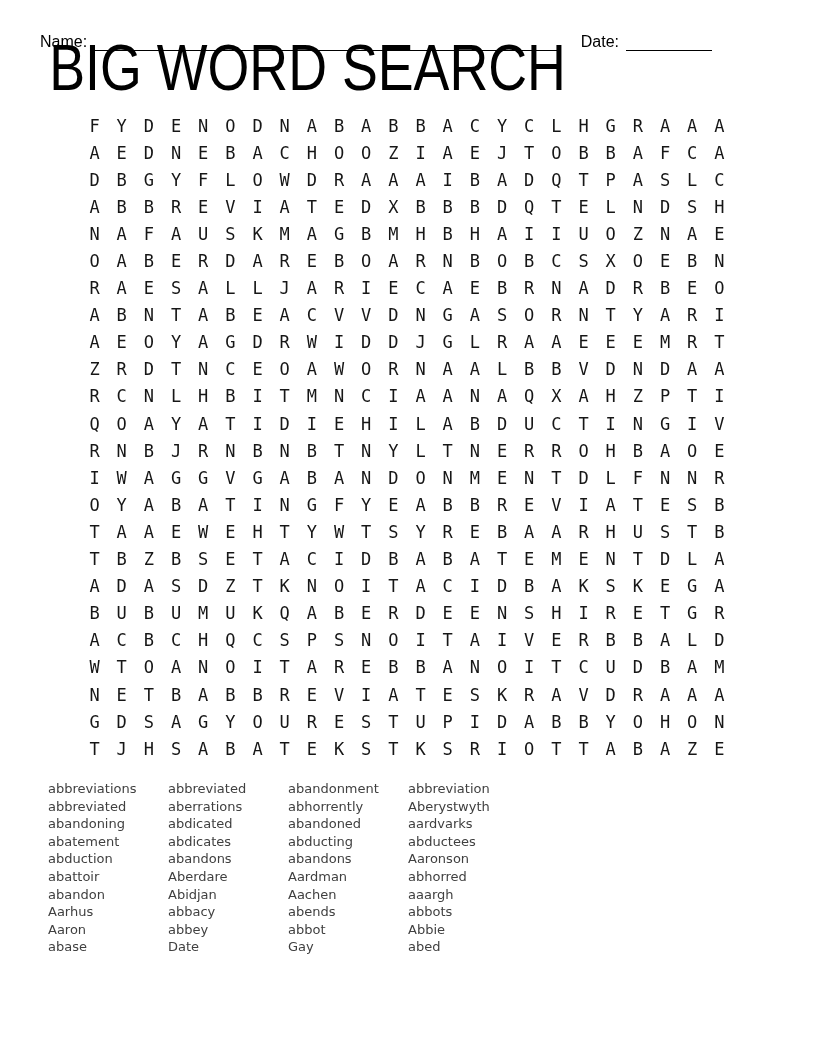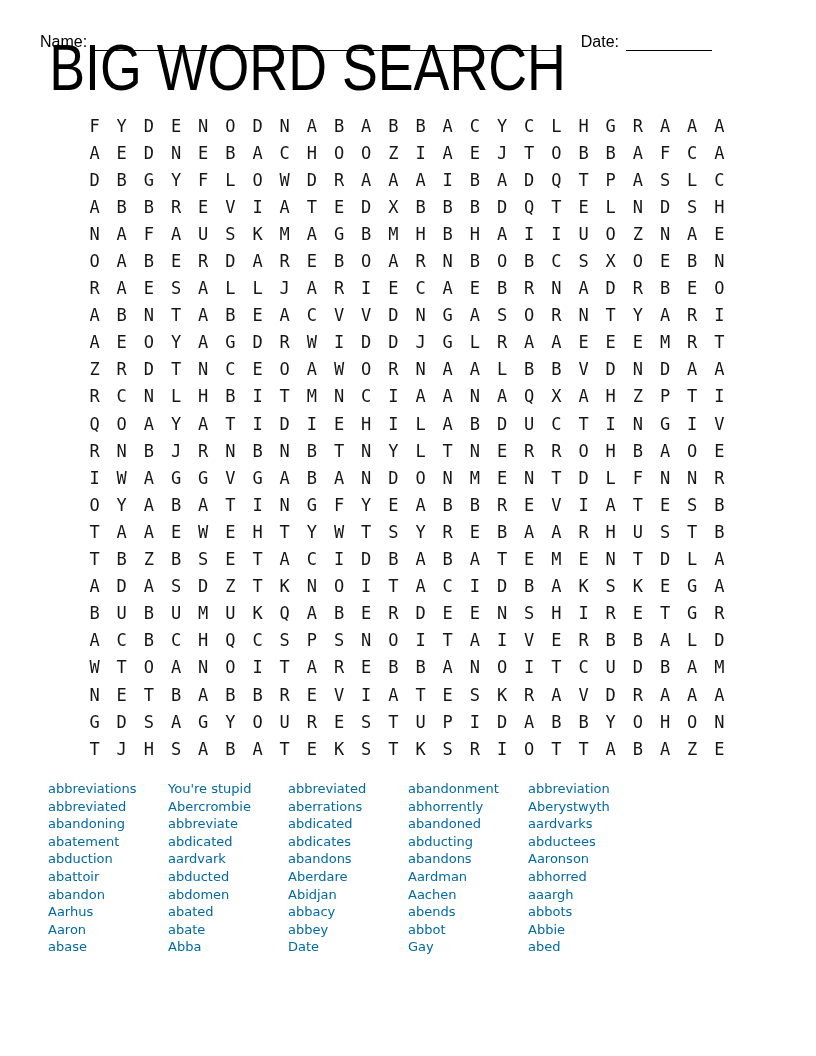--- a/index.html
+++ b/index.html
@@ -26,21 +26,21 @@
   .grid-row{display:grid;grid-template-columns:repeat(24,1fr);height:27.1px;}
   .grid-cell{
     display:flex;align-items:center;justify-content:center;
     font-family:"DejaVu Sans Mono", monospace;font-size:17px;color:#161616;
   }
   
   .words{position:absolute;left:48px;top:780px;display:flex;}
   .word-col{width:120px;}
   .word-item{
     font-family:"DejaVu Sans", sans-serif;font-size:13px;line-height:17.6px;
-    color:#0369a1;white-space:nowrap;
+    color:#404040;white-space:nowrap;
   }
 </style>
 </head>
 <body>
 
 <div class="header">
   <span class="hdr-label">Name:</span>
   <span class="name-line"></span>
   <span class="hdr-label">Date:</span>
   <span class="date-line"></span>
@@ -684,32 +684,20 @@
       <div class="word-item">abandoning</div>
       <div class="word-item">abatement</div>
       <div class="word-item">abduction</div>
       <div class="word-item">abattoir</div>
       <div class="word-item">abandon</div>
       <div class="word-item">Aarhus</div>
       <div class="word-item">Aaron</div>
       <div class="word-item">abase</div>
     </div>
     <div class="word-col">
-      <div class="word-item">You're stupid</div>
-      <div class="word-item">Abercrombie</div>
-      <div class="word-item">abbreviate</div>
-      <div class="word-item">abdicated</div>
-      <div class="word-item">aardvark</div>
-      <div class="word-item">abducted</div>
-      <div class="word-item">abdomen</div>
-      <div class="word-item">abated</div>
-      <div class="word-item">abate</div>
-      <div class="word-item">Abba</div>
-    </div>
-    <div class="word-col">
       <div class="word-item">abbreviated</div>
       <div class="word-item">aberrations</div>
       <div class="word-item">abdicated</div>
       <div class="word-item">abdicates</div>
       <div class="word-item">abandons</div>
       <div class="word-item">Aberdare</div>
       <div class="word-item">Abidjan</div>
       <div class="word-item">abbacy</div>
       <div class="word-item">abbey</div>
       <div class="word-item">Date</div>

